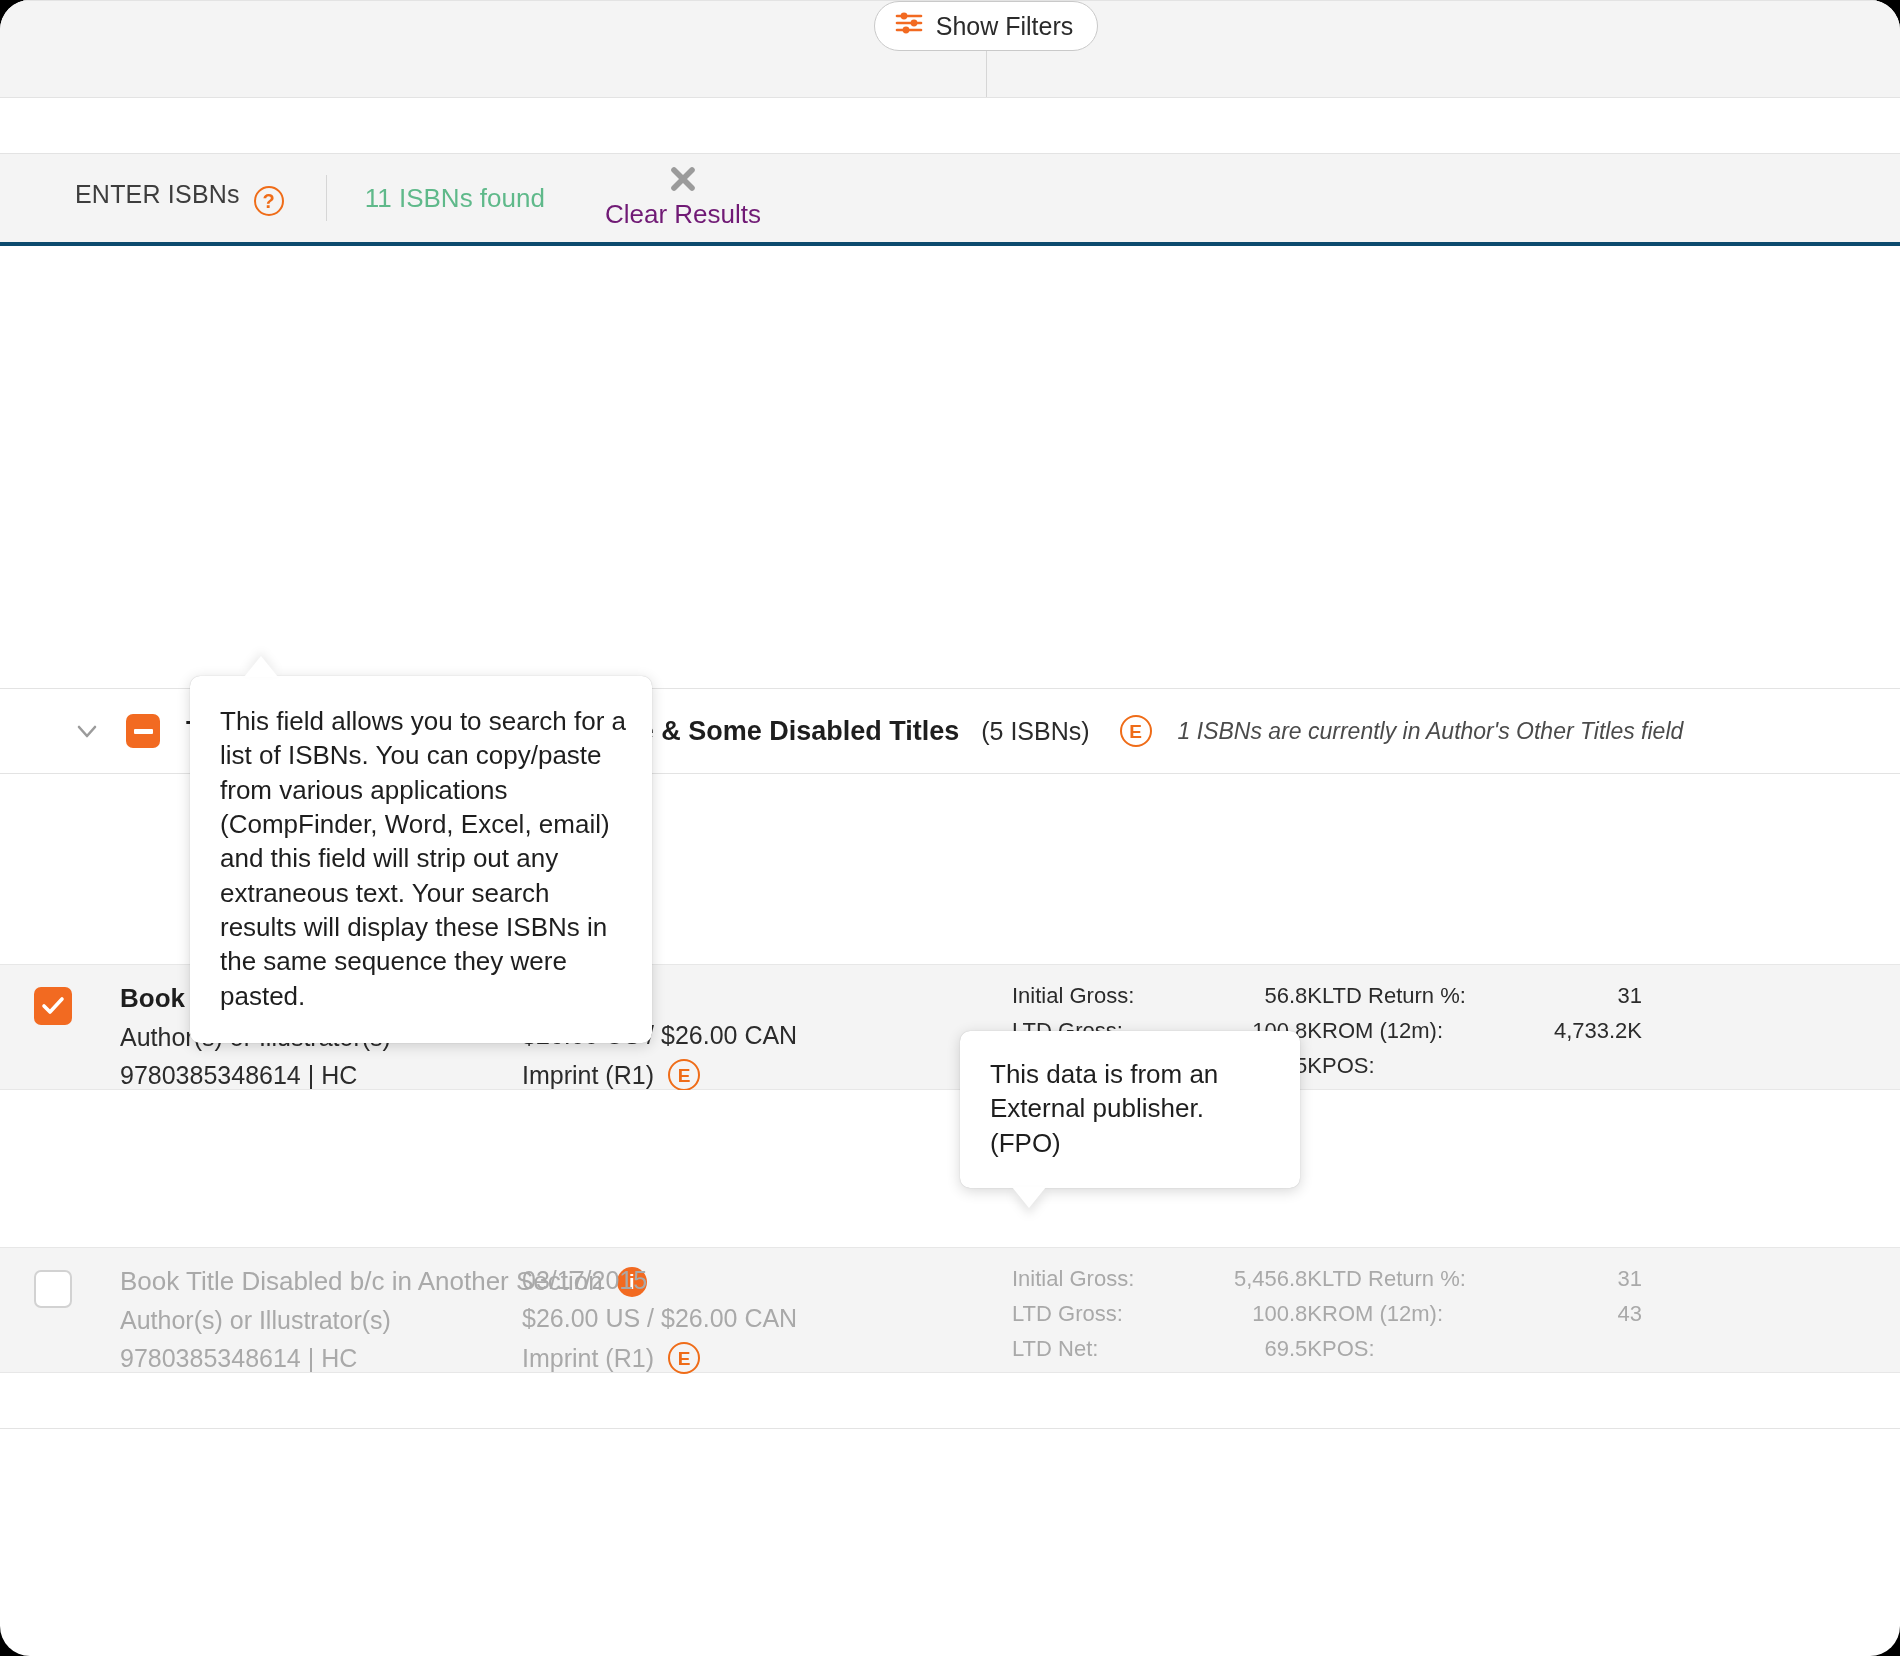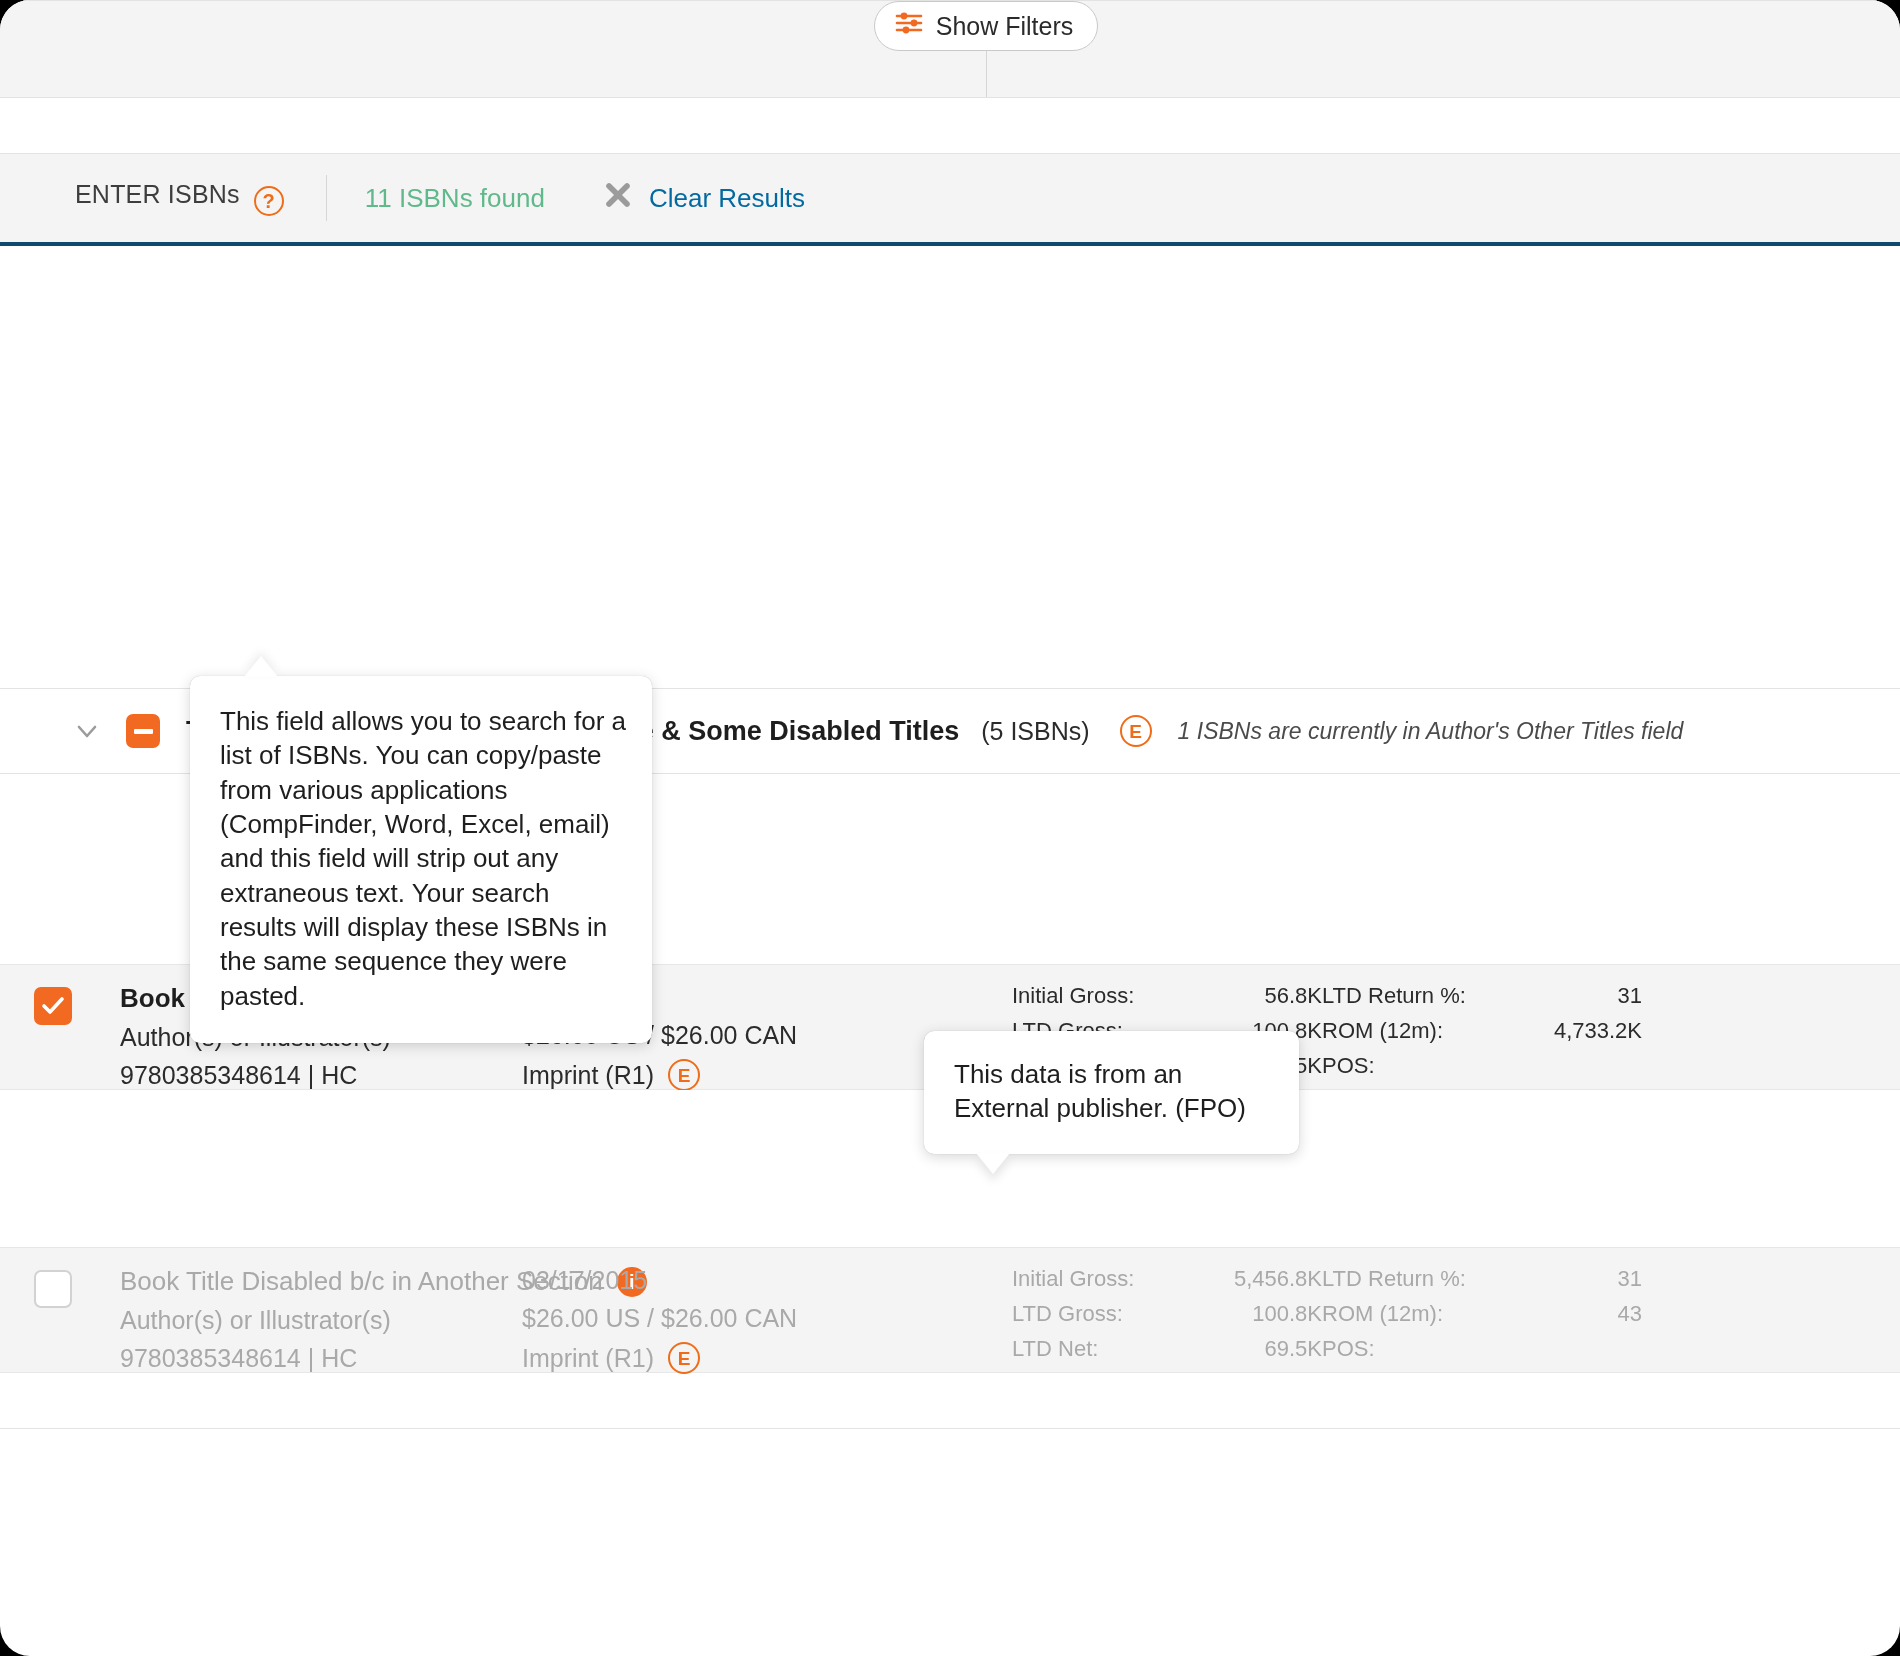--- a/index.html
+++ b/index.html
@@ -136,26 +136,26 @@
     white-space: nowrap;
   }
   #isbn-found {
     font-size: 26px;
     color: #5fb98a;
     white-space: nowrap;
   }
   #clear-results {
     display: inline-flex;
     align-items: center;
-    gap: 18px;
     margin-left: 60px;
     font-size: 26px;
-    color: #0369a1;
-    cursor: pointer;
-    white-space: nowrap;
+    color: #701a75;
+    cursor: pointer;
+    white-space: nowrap;
+    flex-direction: column;
   }
 
   
   #isbn-region {
     position: relative;
     height: 442px;
     background: #ffffff;
     border-bottom: 1px solid #e3e3e3;
   }
 
@@ -335,21 +335,21 @@
     border-bottom: 21px solid #ffffff;
     filter: drop-shadow(0 -5px 4px rgba(0,0,0,.07));
   }
 
   #tip-section { left: 738px; top: 50px; width: 397px; z-index: 60;}
   #tip-section .arrow-down { left: 54px; }
 
   #tip-isbn { left: 190px; top: 430px; width: 462px; z-index: 60; padding: 28px 20px 30px 30px;}
   #tip-isbn .arrow-up { left: 54px; }
 
-  #tip-external { left: 924px; top: 785px; width: 375px; z-index: 60;}
+  #tip-external { left: 960px; top: 785px; width: 340px; z-index: 60;}
   #tip-external .arrow-down { left: 52px; }
 </style>
 </head>
 <body>
 
 <div id="app">
 
 
   <div id="toolbar">
 

